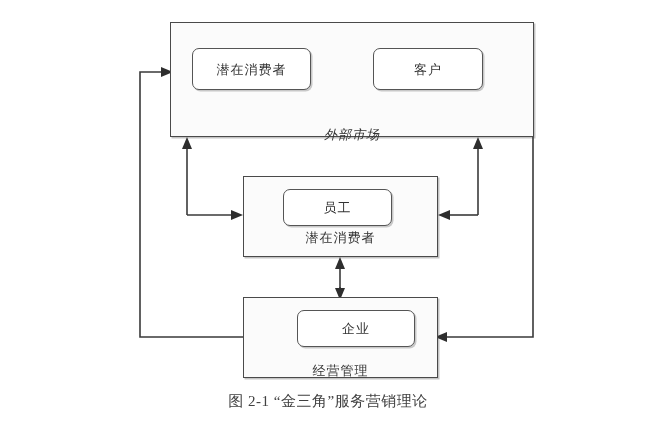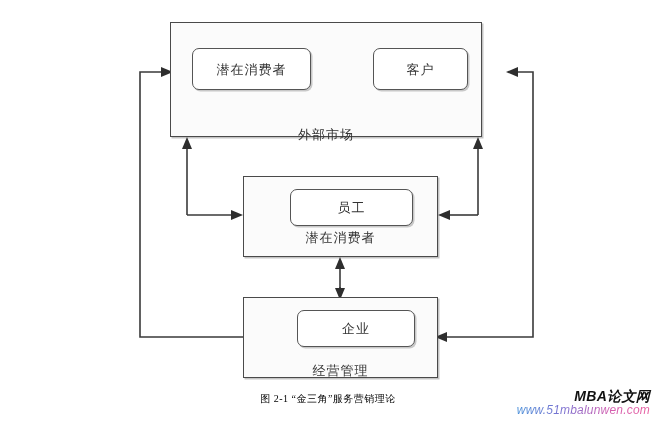--- a/index.html
+++ b/index.html
@@ -29,22 +29,23 @@
     position: absolute;
     box-sizing: border-box;
     background: #fbfbfb;
     border: 1.6px solid #4a4a4a;
     box-shadow: 1.5px 1.5px 0 0 rgba(60,60,60,0.30);
   }
 
   .box-outer-market {
     left: 170px;
     top: 22px;
-    width: 312px;
+    width: 364px;
     height: 115px;
+    font-style: italic;
   }
   .box-internal-market {
     left: 243px;
     top: 176px;
     width: 195px;
     height: 81px;
   }
   .box-management {
     left: 243px;
     top: 297px;
@@ -73,27 +74,27 @@
 
   .box-potential-consumer {
     left: 192px;
     top: 48px;
     width: 119px;
     height: 42px;
   }
   .box-customer {
     left: 373px;
     top: 48px;
-    width: 95px;
+    width: 110px;
     height: 42px;
   }
   .box-employee {
-    left: 290px;
+    left: 283px;
     top: 189px;
-    width: 123px;
+    width: 109px;
     height: 37px;
   }
   .box-enterprise {
     left: 297px;
     top: 310px;
     width: 118px;
     height: 37px;
   }
 
   
@@ -127,22 +128,22 @@
   #connectors .arrowhead { fill: #2e2e2e; stroke: none; }
 
   
   #figure-caption {
     position: absolute;
     left: 0;
     top: 392px;
     width: 656px;
     text-align: center;
     font-family: "Liberation Serif", "DejaVu Serif", serif;
-    font-size: 10px;
-    color: #000000;
+    font-size: 15px;
+    color: #404040;
     letter-spacing: 0.5px;
   }
 
   
   #watermark {
     position: absolute;
     right: 6px;
     top: 388px;
     text-align: right;
     line-height: 1.15;
@@ -231,18 +232,14 @@
   <div class="container-box box-management">
     <div class="container-label">经营管理</div>
   </div>
 
   <div class="inner-box box-enterprise">
     <span>企业</span>
   </div>
 
   <div id="figure-caption">图 2-1  “金三角”服务营销理论</div>
 
-  <div id="watermark">
-    <span class="wm-brand">MBA论文网</span>
-    <span class="wm-url">www.51mbalunwen.com</span>
-  </div>
 
 </div>
 
 </body></html>

